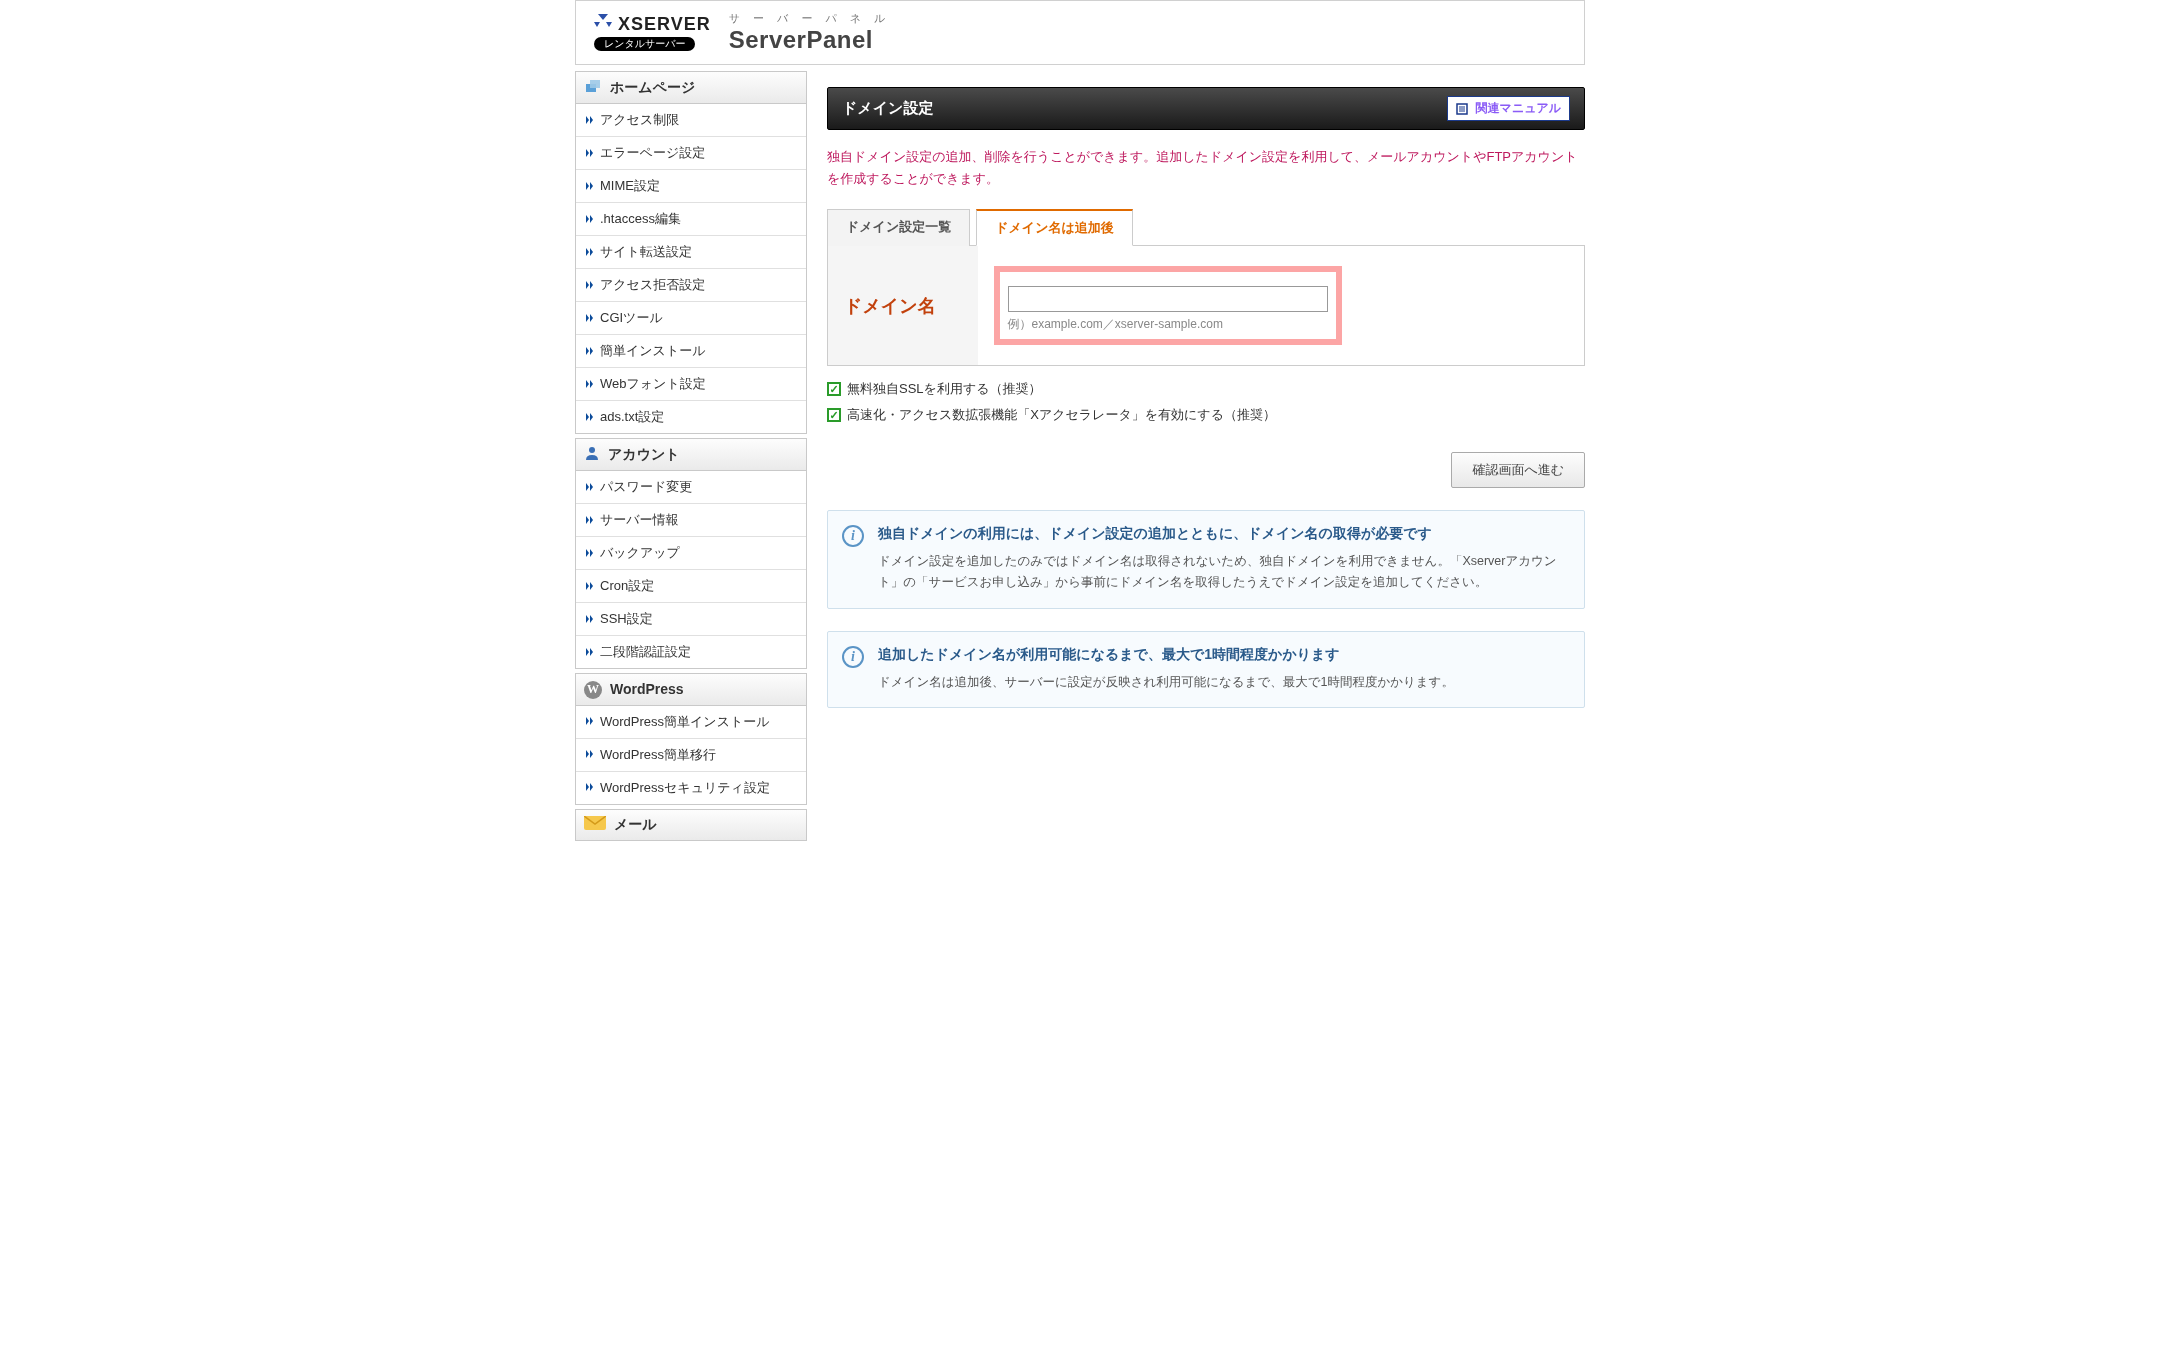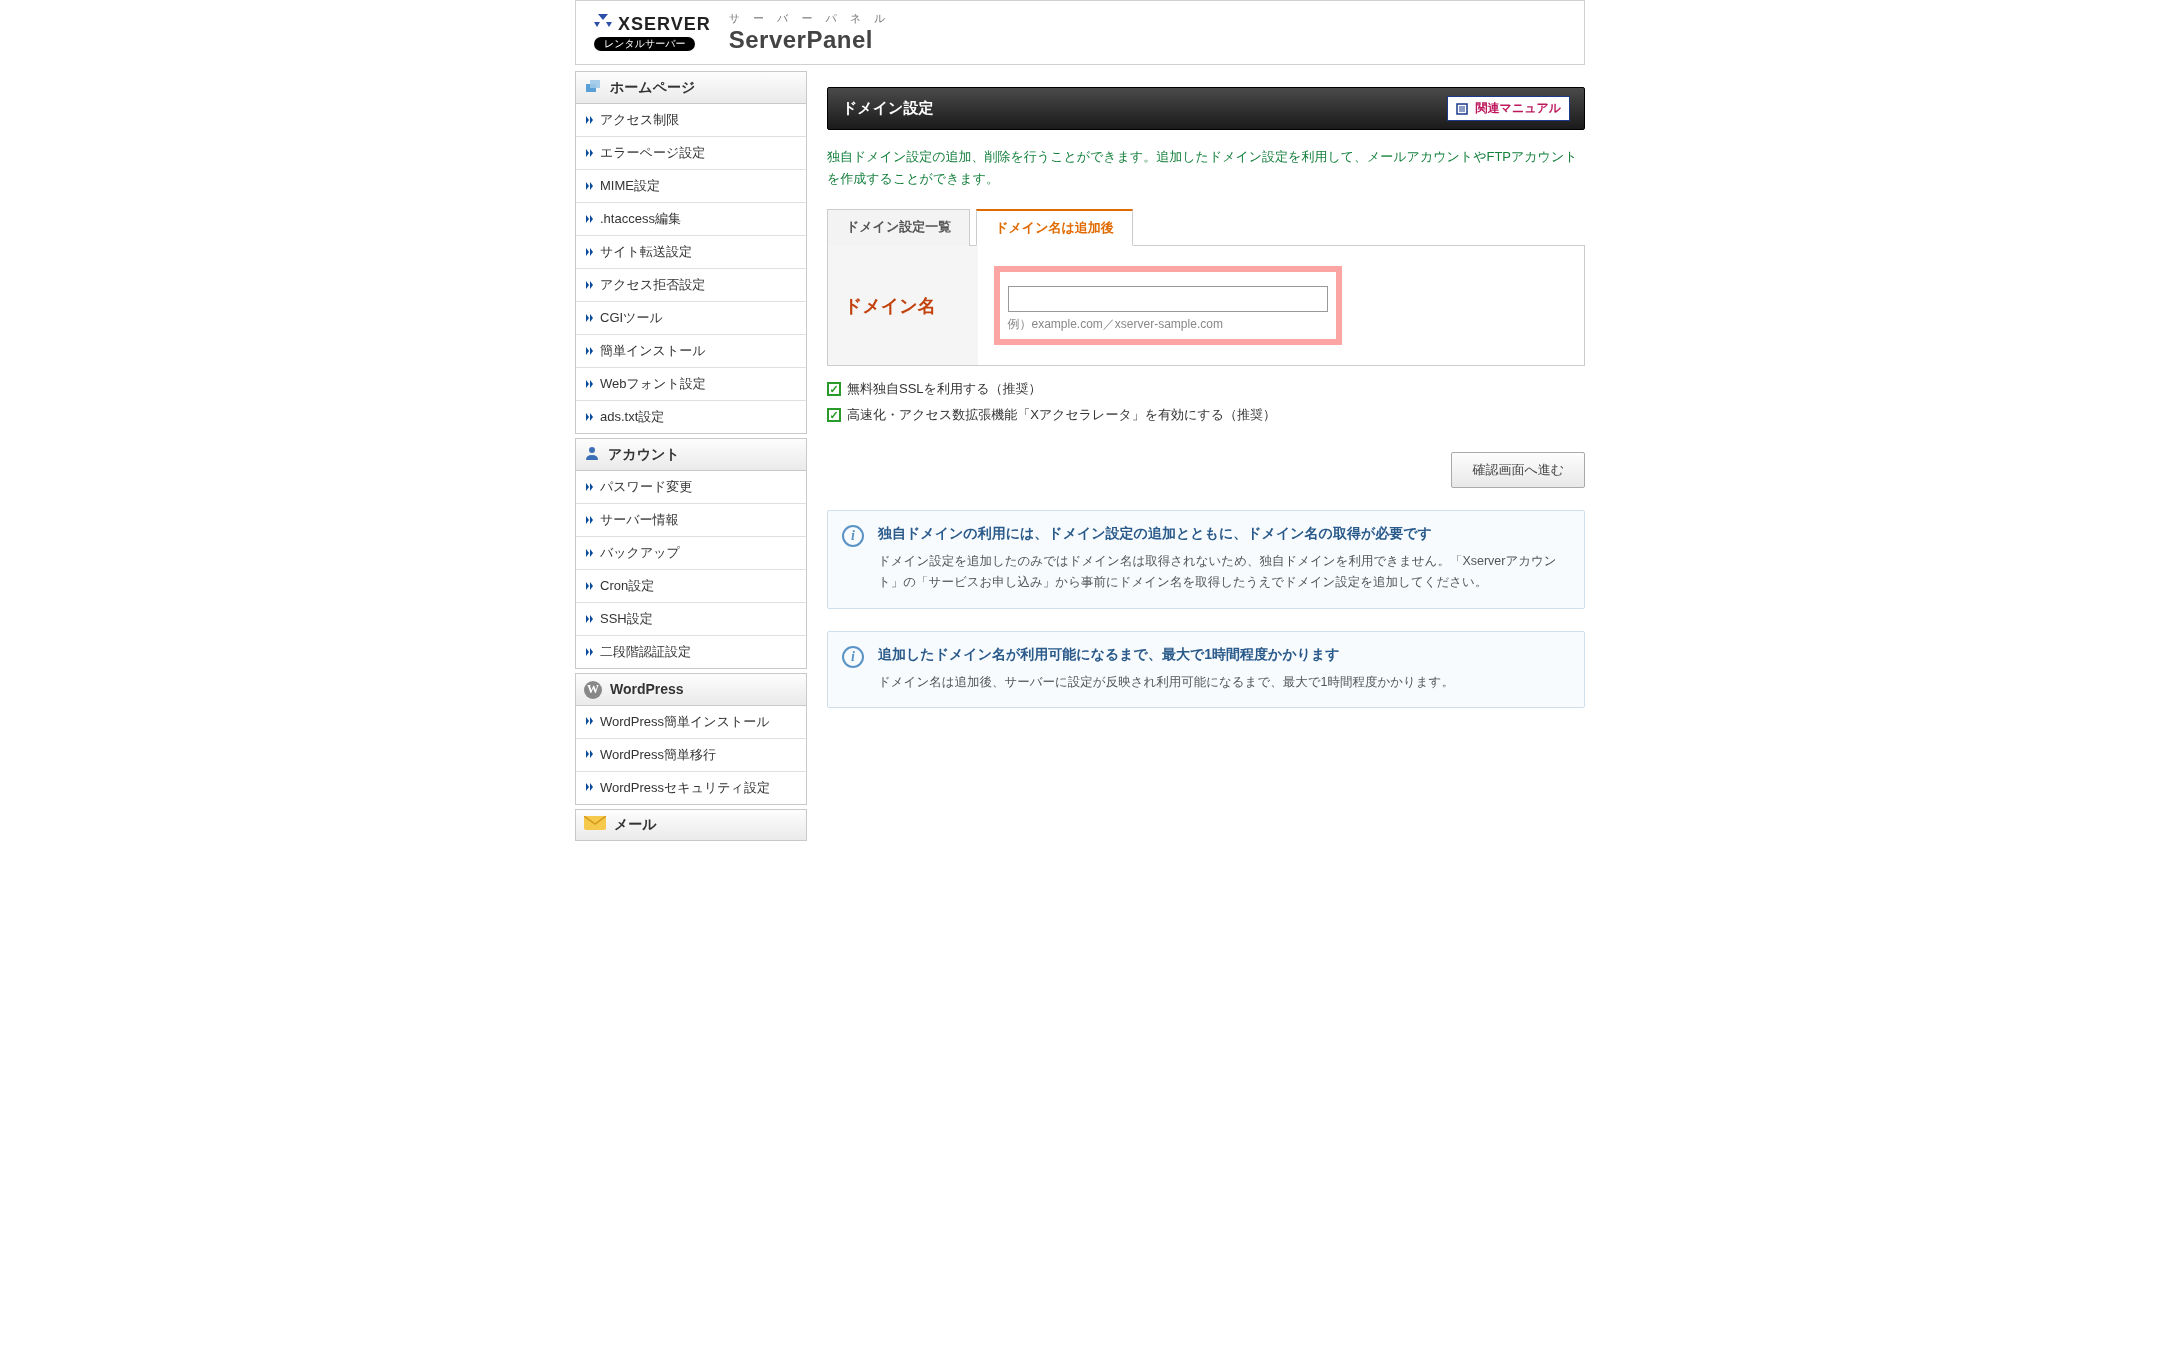--- a/index.html
+++ b/index.html
@@ -30,24 +30,24 @@
 .side-head { border: 1px solid #c9c9c9; background: linear-gradient(#fdfdfd, #eaeaea); padding: 6px 8px; font-size: 14px; font-weight: 700; color: #333; display: flex; align-items: center; gap: 8px; }
 .side-list { border: 1px solid #c9c9c9; border-top: none; }
 .side-item { border-top: 1px solid #e0e0e0; padding: 7px 10px; font-size: 13px; color: #333; cursor: pointer; display: flex; align-items: center; gap: 4px; }
 .side-item:first-child { border-top: none; }
 .side-arrow { color: #0a4a9a; font-size: 10px; }
 .icon-wp { width: 18px; height: 18px; background: #888; border-radius: 50%; display: inline-flex; align-items: center; justify-content: center; color: #fff; font-family: Georgia, serif; font-size: 12px; font-weight: 700; }
 
 
 .main { flex: 1; padding-top: 16px; }
 .page-title-bar { background: linear-gradient(#4a4a4a, #1a1a1a); color: #fff; padding: 8px 14px; font-size: 15px; font-weight: 700; border: 1px solid #000; border-radius: 2px; display: flex; justify-content: space-between; align-items: center; }
-.manual-btn { background: #fff; color: #be185d; font-size: 12px; padding: 3px 8px; border: 1px solid #1b3a8c; font-weight: 700; display: inline-flex; align-items: center; gap: 8px; cursor: pointer; }
+.manual-btn { background: #fff; color: #8b5cf6; font-size: 12px; padding: 3px 8px; border: 1px solid #1b3a8c; font-weight: 700; display: inline-flex; align-items: center; gap: 8px; cursor: pointer; }
 .manual-btn svg { width: 12px; height: 12px; }
 
-.page-desc { margin: 16px 0 18px; font-size: 13px; line-height: 1.7; color: #15803d; }
+.page-desc { margin: 16px 0 18px; font-size: 13px; line-height: 1.7; color: #be185d; }
 
 
 .tabs { display: flex; border-bottom: 1px solid #ccc; }
 .tab { padding: 8px 18px; border: 1px solid #ccc; border-bottom: none; background: #f3f3f3; font-size: 13px; font-weight: 700; color: #555; cursor: pointer; margin-right: 6px; position: relative; top: 1px; }
 .tab.active { background: #fff; color: #e06a00; border-top: 2px solid #e06a00; border-bottom: 1px solid #fff; }
 
 
 .form-table { width: 100%; border: 1px solid #ccc; border-top: none; border-collapse: collapse; }
 .form-table td { padding: 20px 16px; vertical-align: middle; }
 .form-table .th { background: #f5f5f5; width: 150px; font-weight: 700; font-size: 18px; color: #c2410c; }

